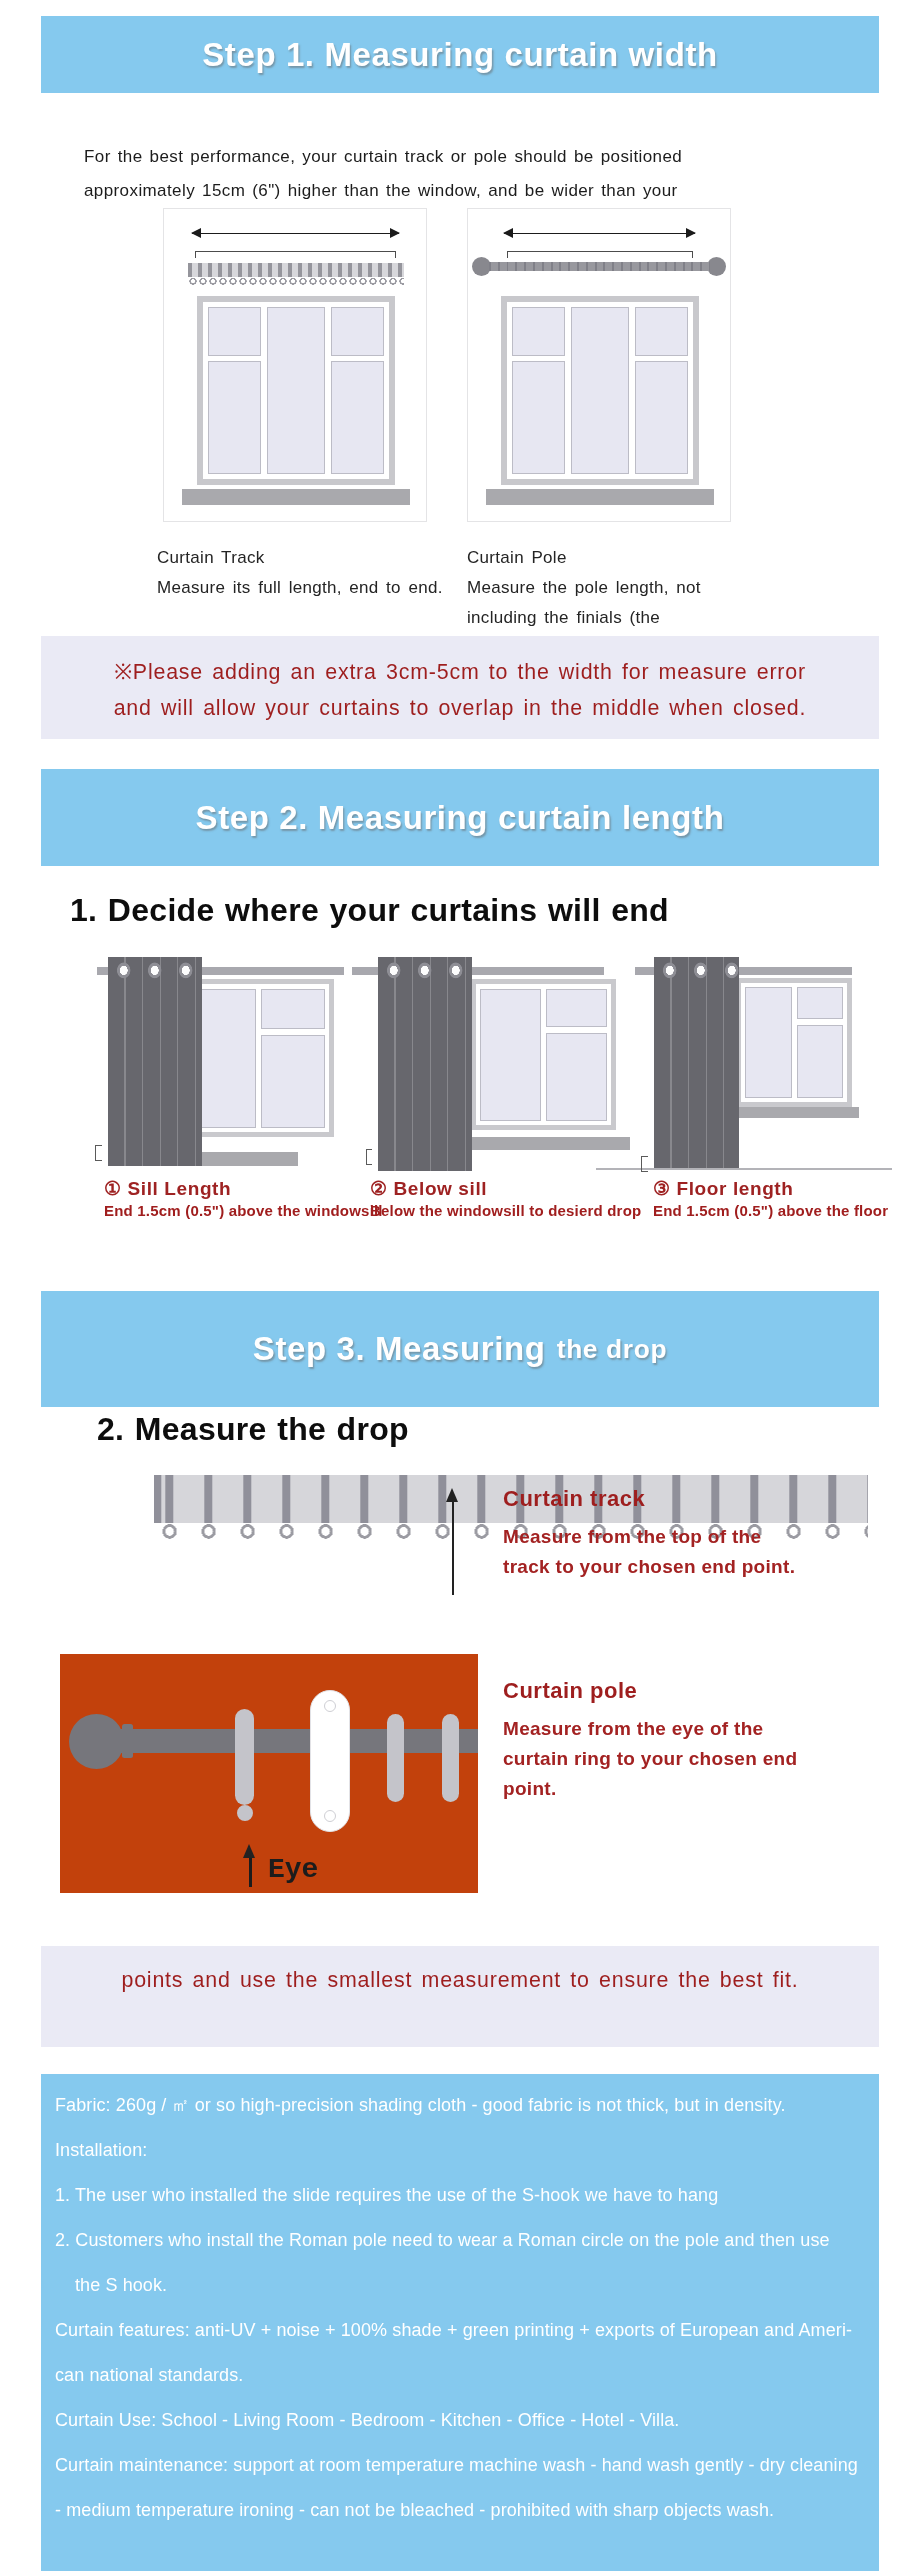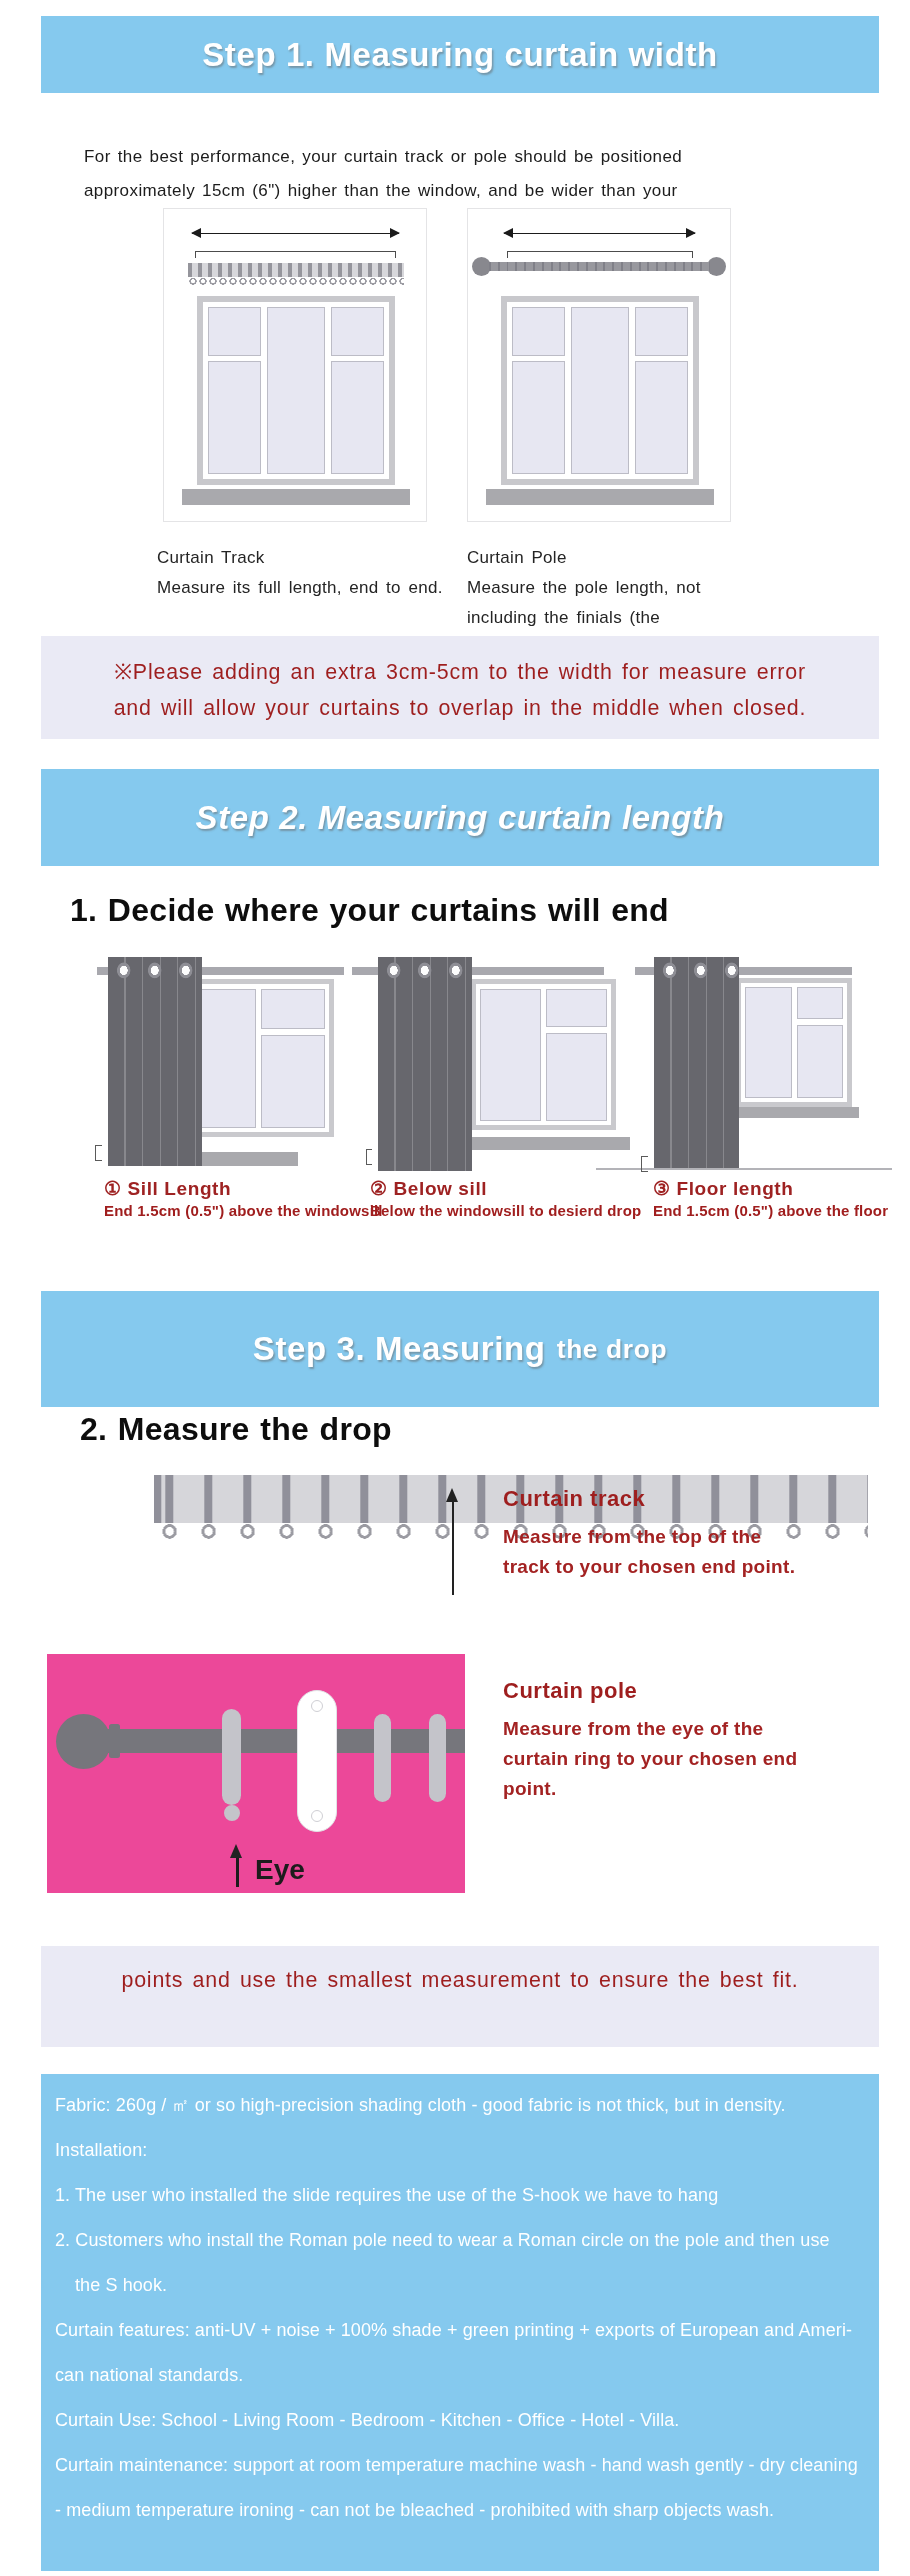--- a/index.html
+++ b/index.html
@@ -6,21 +6,21 @@
   html,body { background:#ffffff; }
   body { font-family: "Liberation Sans", sans-serif; }
   .page { position:relative; width:910px; height:2576px; background:#fff; overflow:hidden; }
 
   
   .banner { position:absolute; left:41px; width:838px; background:var(--blue,#85C9EE);
             display:flex; align-items:center; justify-content:center;
             color:#fff; font-weight:bold; letter-spacing:0.6px;
             text-shadow:1.3px 1.9px 1.9px rgba(100,100,100,.5); }
   #banner1 { top:16.4px;  height:77px; font-size:33px; }
-  #banner2 { top:769px; height:97px; font-size:33px;font-style:italic; }
+  #banner2 { top:769px; height:97px; font-size:33px; }
   #banner3 { top:1291px; height:116px; font-size:33px; }
   #banner3 .sub { font-size:26.4px; margin-left:11.3px; font-weight:bold; }
 
   
   .intro { position:absolute; left:84px; top:140px; font-size:17px; line-height:34px;
            color:var(--dark,#1c1c1c); letter-spacing:0.4px; word-spacing:1.9px; }
 
   
   .fig { position:absolute; top:208px; width:264px; height:314px;
          border:0.6px solid #E4E4E6; background:#fff; }
@@ -61,21 +61,21 @@
   .note { position:absolute; left:41px; width:838px; background:var(--note_bg,#EAEAF5);
           color:var(--red,#9E1E1E); text-align:center; font-size:21.4px; line-height:36px;
           letter-spacing:0.8px; word-spacing:2.5px; }
   #note1 { top:636px; height:103px; padding-top:17.6px; }
   #note2 { top:1946px; height:101px; padding-top:16.4px; }
 
   
   .heading { position:absolute; font-size:32px; font-weight:bold; color:#0d0d0d;
              letter-spacing:0.3px; word-spacing:1.3px; }
   #h1 { left:70px; top:892px; }
-  #h2 { left:80px; top:1411px; }
+  #h2 { left:97px; top:1411px; }
 
   
   .diag { position:absolute; top:953px; }
   #d1 { left:89px;  width:270px; height:220px; }
   #d2 { left:352px;  width:270px; height:220px; }
   #d3 { left:635px; width:270px; height:233px; }
 
   .d-pole { position:absolute; top:14px; height:7.5px; background:#A8A8AE; }
   .curtain { position:absolute; top:3.8px; background:#67676D;
        background-image:repeating-linear-gradient(90deg,transparent 0 16.4px,rgba(255,255,255,.22) 16.4px 17.6px); }
@@ -105,21 +105,21 @@
   #arrow3 { left:452px; top:1502px; height:93px; }
 
   .red-title { position:absolute; font-size:22px; font-weight:bold; color:var(--red,#9E1E1E); letter-spacing:0.5px; }
   .red-desc  { position:absolute; font-size:19px; font-weight:bold; color:#A32222; line-height:30px; letter-spacing:0.3px; }
   #track3-title { left:503px; top:1486px; }
   #track3-desc  { left:503px; top:1522px; }
   #pole3-title  { left:503px; top:1678px; }
   #pole3-desc   { left:503px; top:1714px; }
 
   
-  #polephoto { position:absolute; left:47px; top:1654px; width:418px; height:239px; background:#ec4899; }
+  #polephoto { position:absolute; left:60px; top:1654px; width:418px; height:239px; background:#c2410c;font-family:Liberation Mono, monospace; }
   .pp-pole { position:absolute; left:60px; top:75px; right:0; height:24px; background:#76767C; }
   .pp-ball { position:absolute; left:8.8px; top:60px; width:55px; height:55px; border-radius:50%; background:#76767C; }
   .pp-neck { position:absolute; left:62px; top:70px; width:11.3px; height:34px; background:#76767C; border-radius:2.5px; }
   .pp-ring { position:absolute; border-radius:10px; background:#C4C4CA; }
   #ppr1 { left:175px; top:55px;  width:19px; height:96px; }
   #ppr2 { left:327px; top:60px;  width:17px; height:88px; }
   #ppr3 { left:382px; top:60px;  width:17px; height:88px; }
   .pp-eye { position:absolute; left:177px; top:151px; width:15px; height:15px;
        border:8.2px solid #C4C4CA; border-radius:50%; background:transparent; }
   .pp-bracket { position:absolute; left:250px; top:36px; width:40px; height:142px;

